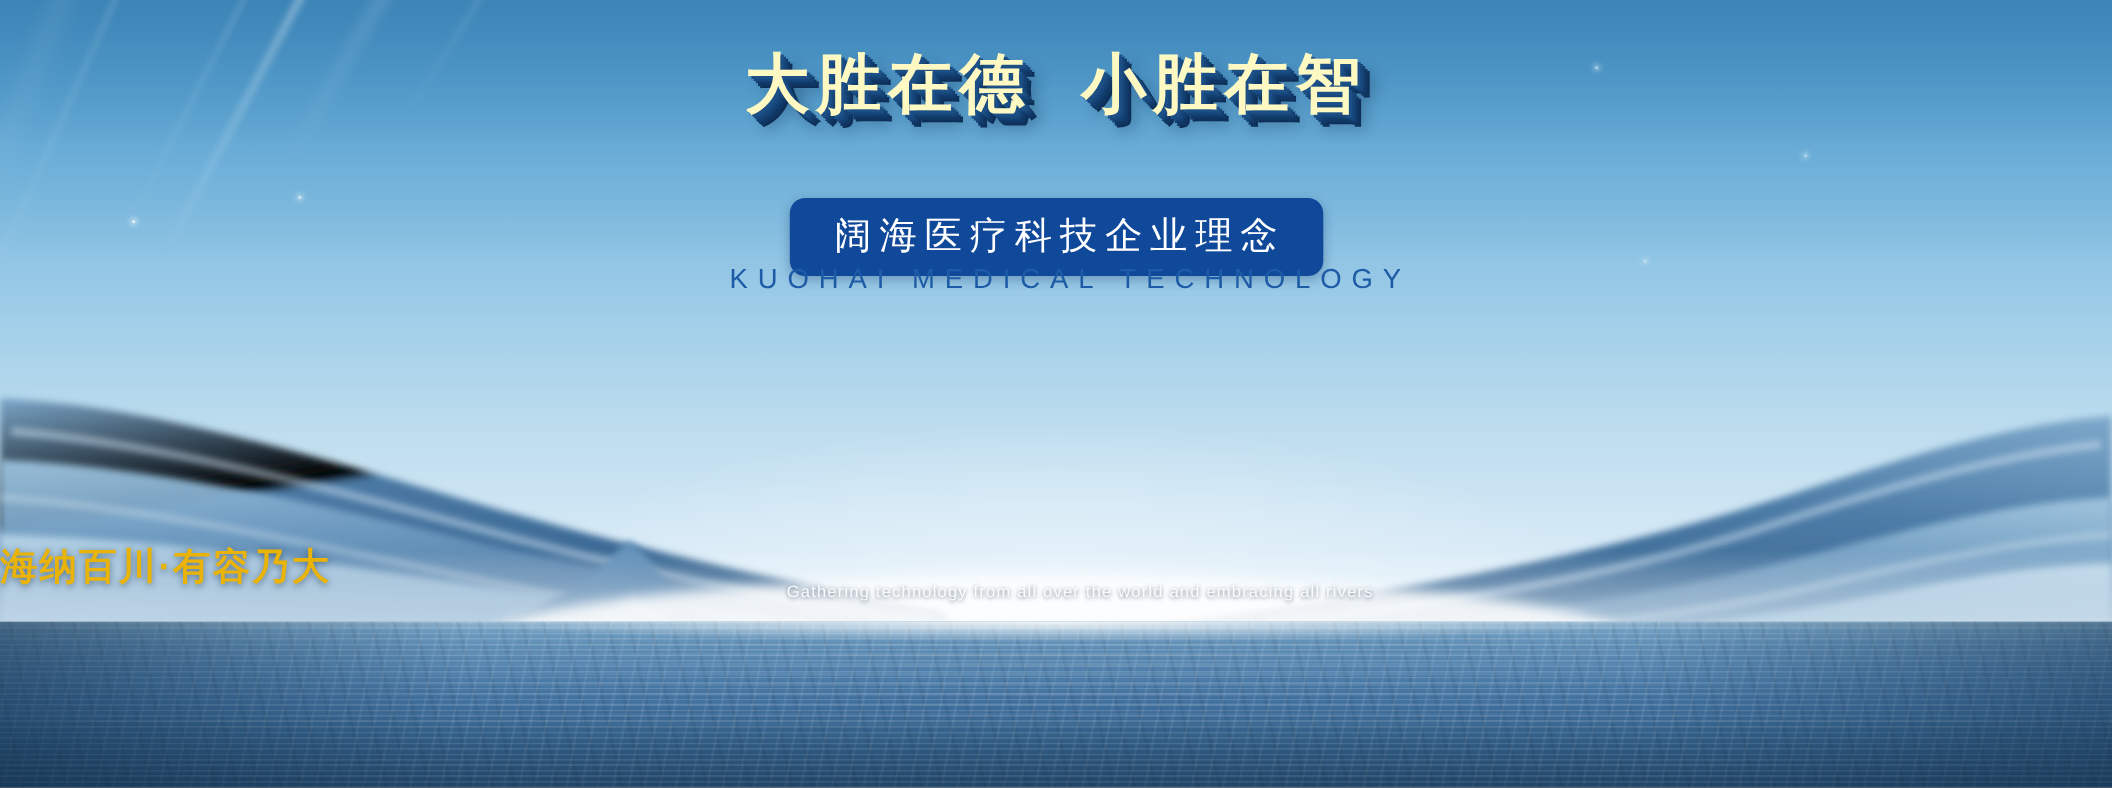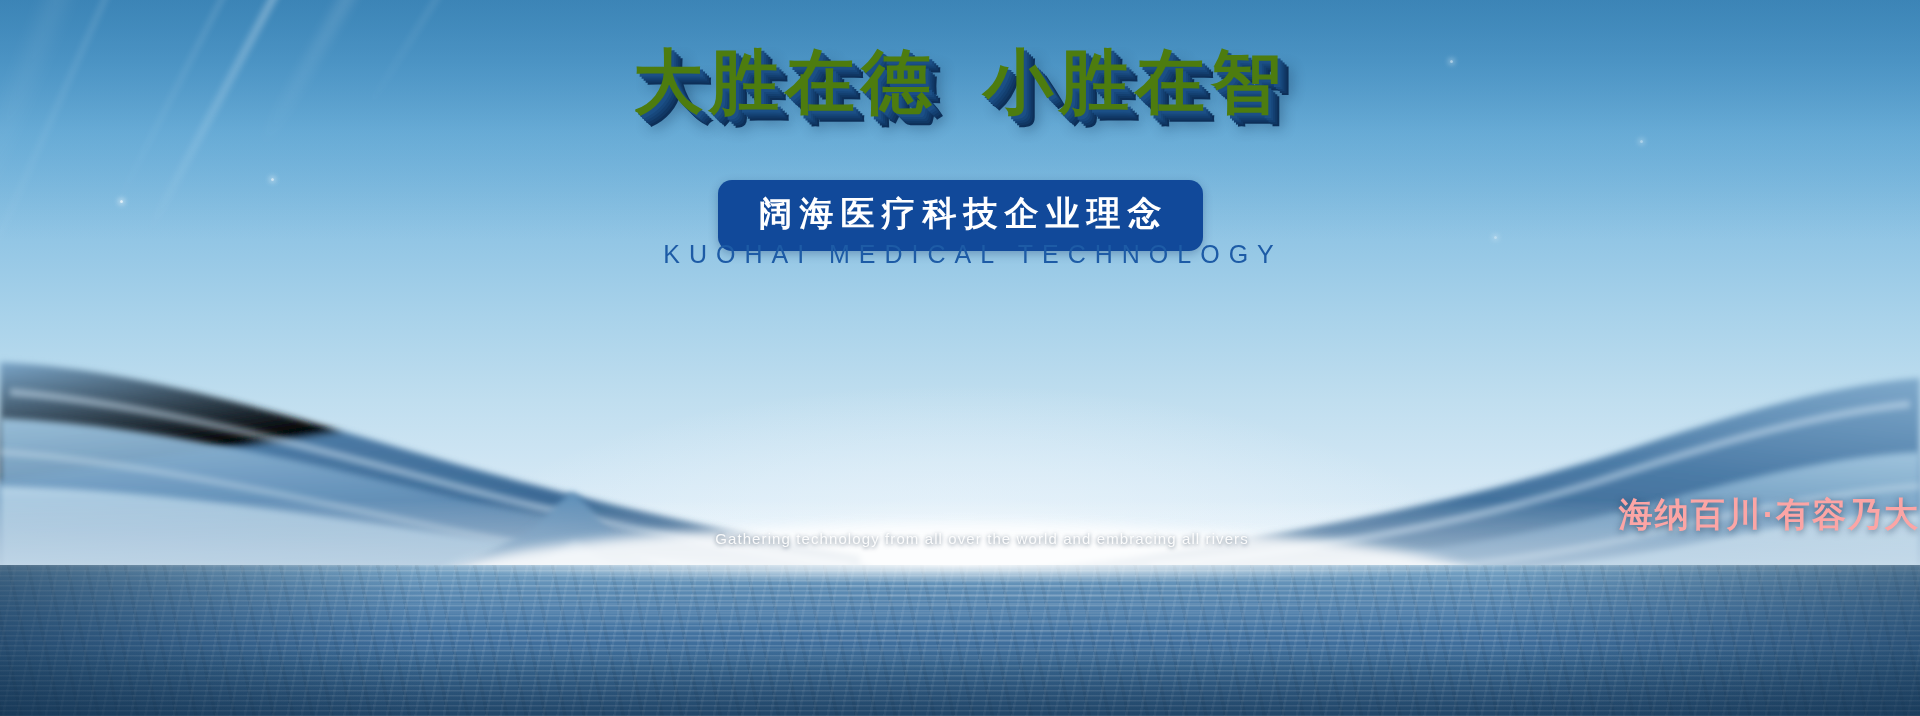--- a/index.html
+++ b/index.html
@@ -131,25 +131,25 @@
       linear-gradient(to right, rgba(18,48,76,0.55) 0%, rgba(18,48,76,0.0) 22%, rgba(18,48,76,0.0) 78%, rgba(18,48,76,0.45) 100%),
       linear-gradient(to bottom, rgba(0,0,0,0) 55%, rgba(10,35,60,0.35) 100%);
   }
 
   
   .headline {
     position: absolute;
     left: 0; right: 0;
     top: 46px;
     text-align: center;
-    font-size: 70px;
+    font-size: 59px;
     line-height: 1.05;
     font-weight: 700;
     letter-spacing: 6px;
-    color: #4d7c0f;
+    color: #fef9c3;
     white-space: nowrap;
     text-shadow:
        3px 3px 0 #1b4f86,
        5px 5px 0 #17477b,
        7px 7px 0 #133f70,
        9px 9px 0 #103764,
       11px 11px 0 #0d2f58,
       13px 13px 14px rgba(8,36,68,0.45);
   }
   .headline .gap { display: inline-block; width: 46px; }
@@ -161,21 +161,21 @@
     top: 180px;
     text-align: center;
   }
   .badge {
     display: inline-block;
     background: #11499a;
     color: #ffffff;
     border-radius: 14px;
     padding: 11px 34px 14px;
     font-size: 34px;
-    font-weight: 700;
+    font-weight: 400;
     letter-spacing: 7px;
     text-indent: 7px;
     box-shadow: 0 3px 10px rgba(12,48,96,0.30);
   }
 
   
   .sub-en {
     position: absolute;
     left: 0; right: 0;
     top: 240px;
@@ -200,22 +200,22 @@
     line-height: 46px;
     letter-spacing: 1px;
   }
   .para div { white-space: nowrap; }
 
   
   .slogan-cn {
     position: absolute;
     left: 0; right: 0;
     top: 492px;
-    text-align: right;
-    color: #fca5a5;
+    text-align: left;
+    color: #eab308;
     font-size: 34px;
     font-weight: 700;
     letter-spacing: 2px;
     text-shadow: 0 2px 7px rgba(12,40,70,0.55);
   }
   .slogan-en {
     position: absolute;
     left: 0; right: 0;
     top: 530px;
     text-align: center;

